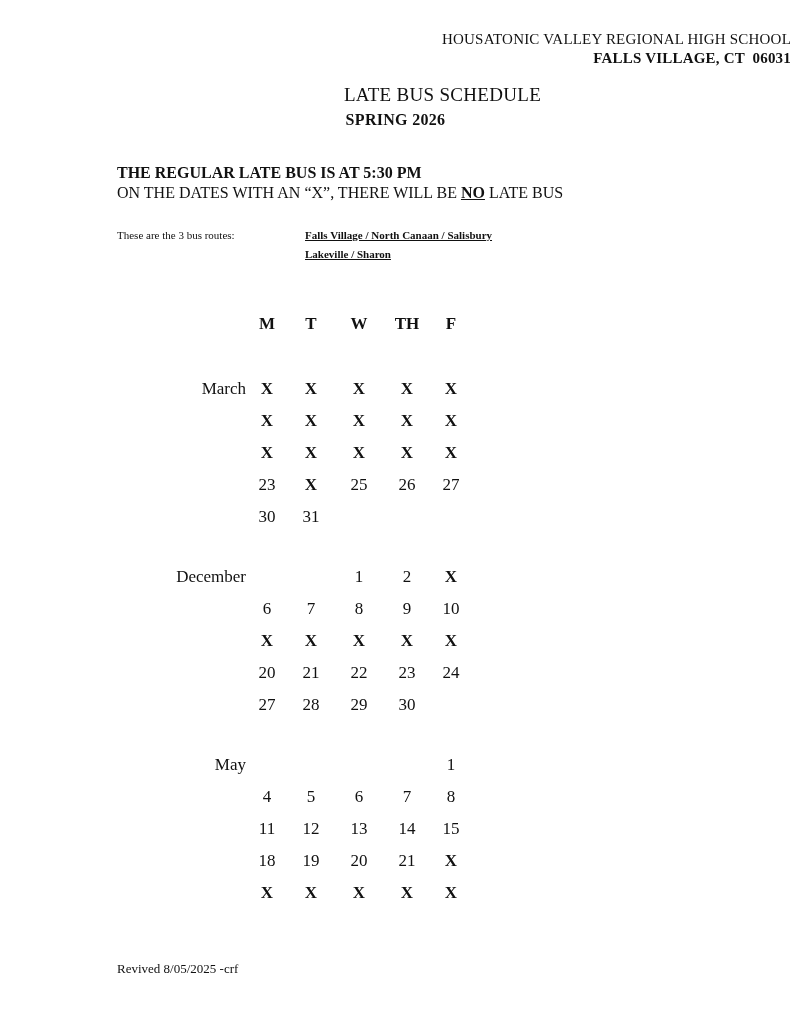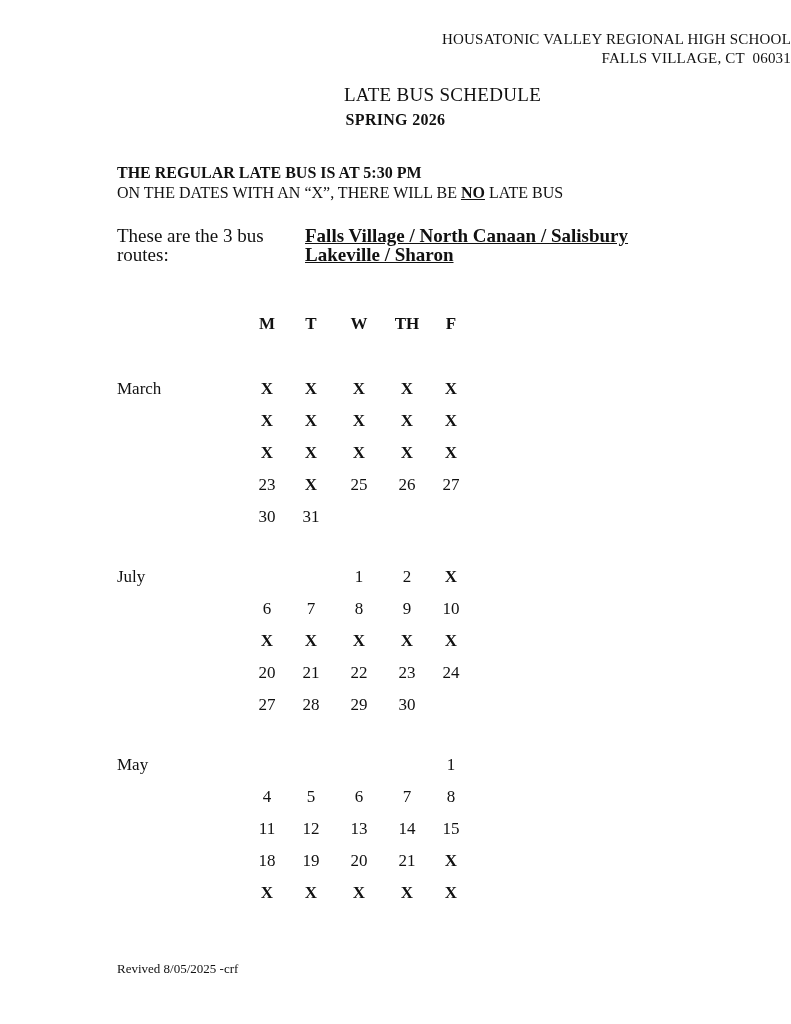--- a/index.html
+++ b/index.html
@@ -9,21 +9,21 @@
     font-family: "Liberation Serif", "DejaVu Serif", serif;
     color: #111111;
   }
   .page {
     position: relative;
     width: 791px;
     height: 1024px;
     background: #ffffff;
     overflow: hidden;
   }
-  .pre { white-space: pre-wrap; }
+  .pre { white-space: pre-wrap; font-weight: bold; }
 
   
   .doc-header {
     position: absolute;
     top: 30px;
     left: 0;
     width: 100%;
     text-align: right;
     font-size: 15px;
     line-height: 19px;
@@ -64,40 +64,40 @@
     text-decoration: underline;
   }
 
   
   .routes {
     position: absolute;
     top: 226px;
     left: 117px;
     display: flex;
     align-items: flex-start;
-    font-size: 19px;
+    font-size: 11px;
     line-height: 19px;
   }
   .routes-label { width: 188px; }
   .routes-list { font-weight: bold; text-decoration: underline; }
 
   
   .calendar {
     position: absolute;
     top: 315px;
     left: 117px;
     font-size: 17px;
   }
   .cal-row {
     display: grid;
     grid-template-columns: 129px 42px 46px 50px 46px 42px;
     line-height: 32px;
   }
   .cal-row.header-row { line-height: 18px; }
-  .cal-label { text-align: left; }
+  .cal-label { text-align: right; }
   .cal-cell { text-align: center; }
   .day-header { font-weight: bold; }
   .x-mark { font-weight: bold; }
   .month { margin-top: 28px; }
   .month.first { margin-top: 40px; }
 
   
   .doc-footer {
     position: absolute;
     top: 961px;
@@ -178,21 +178,21 @@
             <div class="cal-label"></div>
             <div class="cal-cell">30</div>
             <div class="cal-cell">31</div>
             <div class="cal-cell"></div>
             <div class="cal-cell"></div>
             <div class="cal-cell"></div>
           </div>
         </div>
         <div class="month">
           <div class="cal-row">
-            <div class="cal-label">July</div>
+            <div class="cal-label">December</div>
             <div class="cal-cell"></div>
             <div class="cal-cell"></div>
             <div class="cal-cell">1</div>
             <div class="cal-cell">2</div>
             <div class="cal-cell x-mark">X</div>
           </div>
           <div class="cal-row">
             <div class="cal-label"></div>
             <div class="cal-cell">6</div>
             <div class="cal-cell">7</div>

